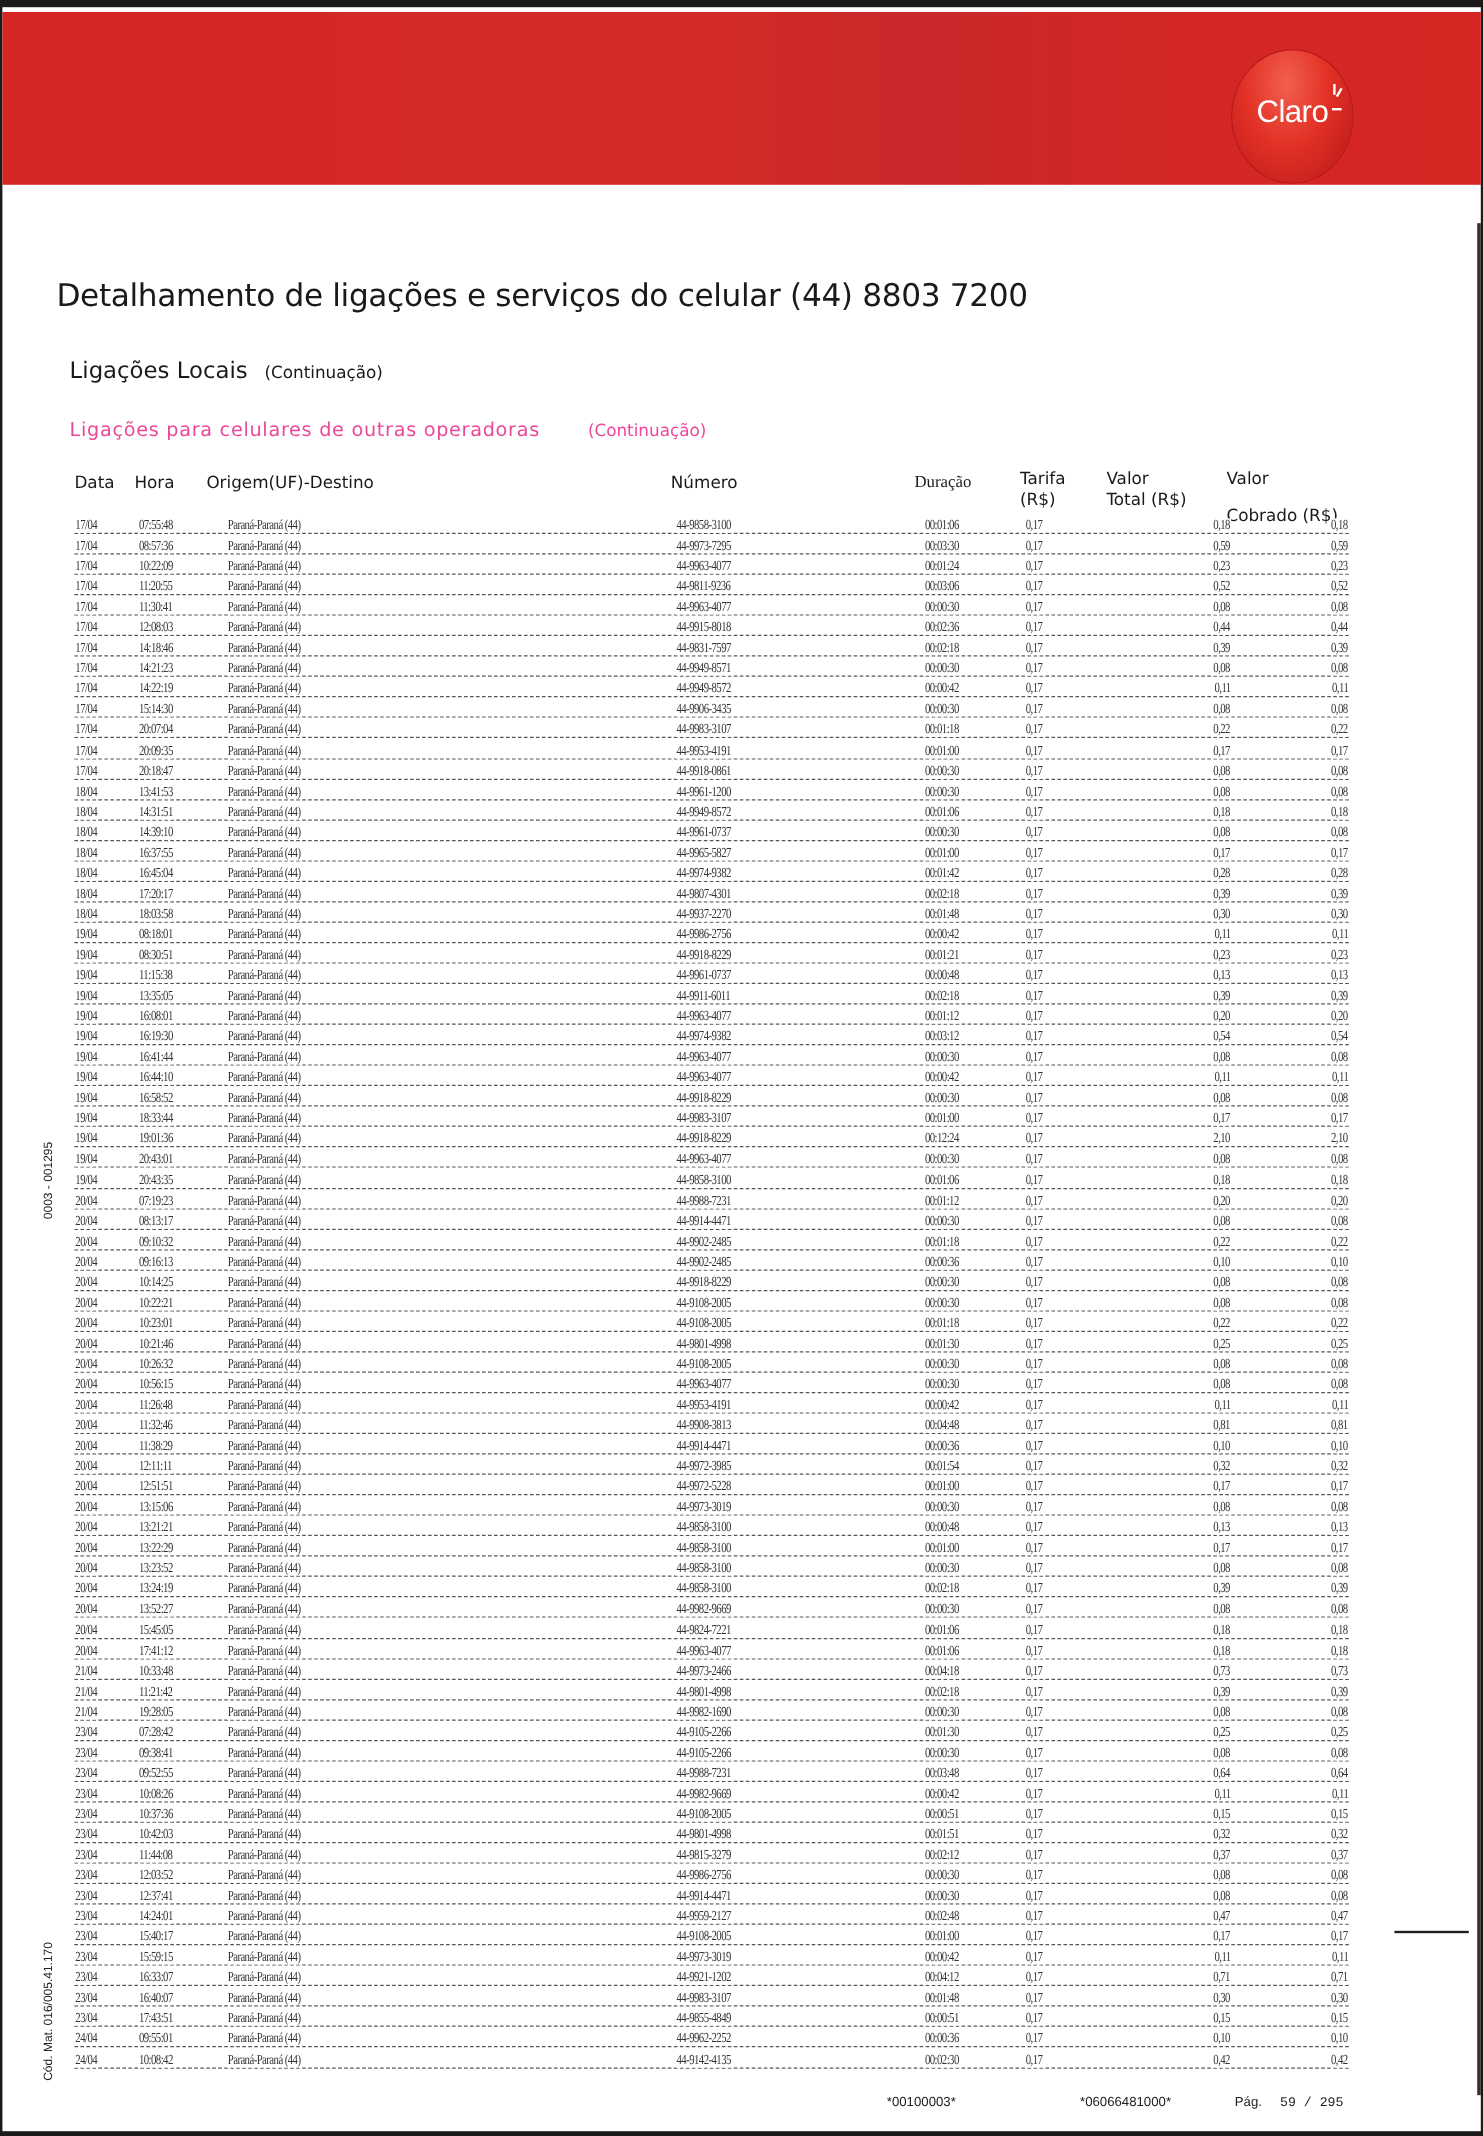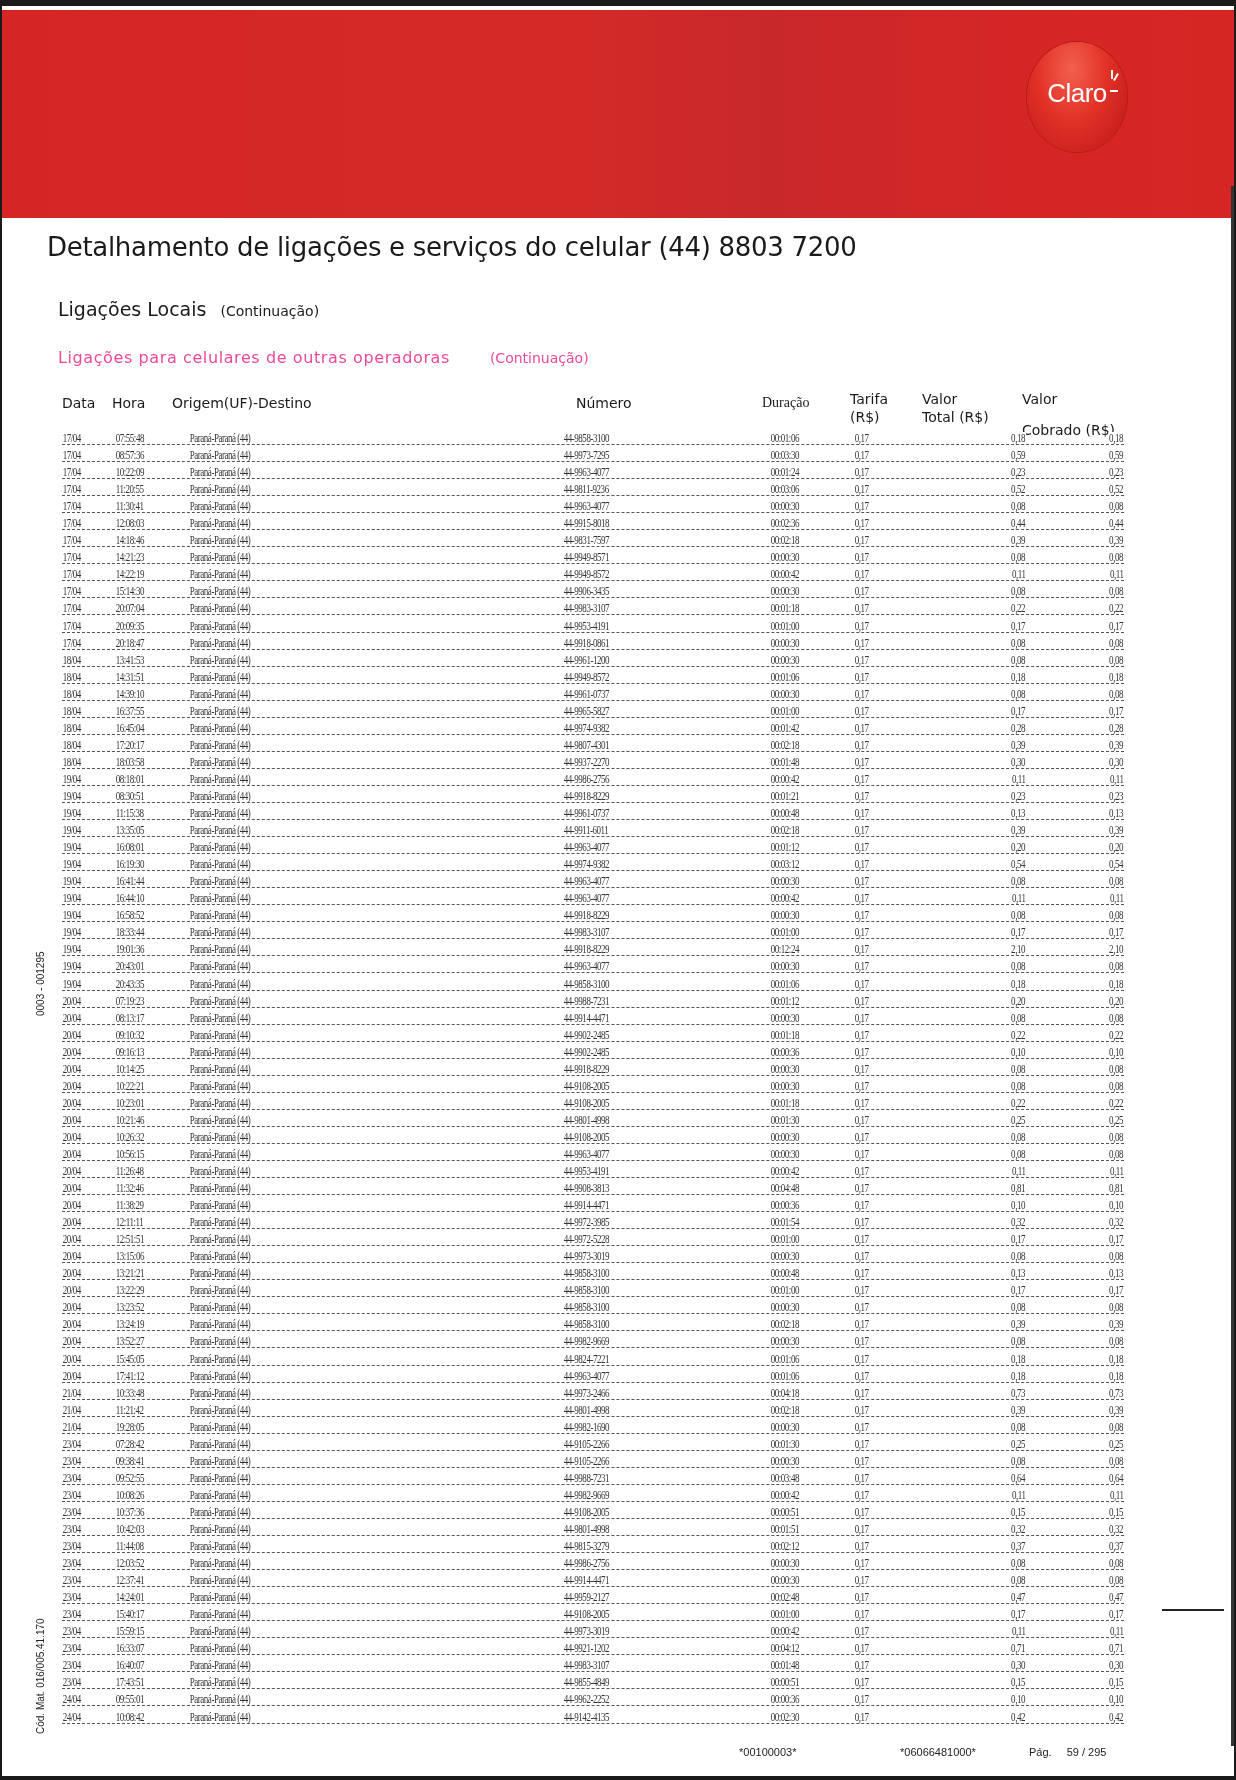--- a/index.html
+++ b/index.html
@@ -1,18 +1,18 @@
 <!DOCTYPE html>
 <html><head>
 <meta charset="utf-8">
 <style>
   html,body{margin:0;padding:0;}
   body{width:1236px;height:1780px;background:#1a1a1a;position:relative;overflow:hidden;font-family:"DejaVu Sans",sans-serif;}
   .page{position:absolute;left:2px;top:6px;width:1232px;height:1770px;background:#fff;}
-  .banner{position:absolute;left:0;top:4px;width:1232px;height:208px;background:linear-gradient(90deg,#d52625 0%,#d42a27 45%,#c8282a 62%,#d42626 80%,#d62624 100%);}
+  .banner{position:absolute;left:0;top:4px;width:1232px;height:144px;background:linear-gradient(90deg,#d52625 0%,#d42a27 45%,#c8282a 62%,#d42626 80%,#d62624 100%);}
   .logo{position:absolute;left:1025px;top:32px;width:100px;height:110px;border-radius:50%;background:radial-gradient(ellipse at 45% 25%,#f2604e 0%,#e23126 45%,#b8161a 100%);box-shadow:0 0 0 1px #b51a1a;}
   .logo span{position:absolute;left:0;right:0;top:36px;text-align:center;color:#fff;font-family:"Liberation Sans",sans-serif;font-size:26px;letter-spacing:-0.5px;}
   .logo .rays{position:absolute;left:78px;top:28px;width:14px;height:30px;}
   .logo .rays i{position:absolute;background:#fff;display:block;}
   .title{position:absolute;left:45px;top:226px;font-size:26px;color:#1a1a1a;font-family:"DejaVu Sans",sans-serif;letter-spacing:-0.3px;}
   .h2{position:absolute;left:56px;top:292px;font-size:19px;color:#1a1a1a;}
   .h2 .cont{font-size:14px;margin-left:14px;}
   .h3{position:absolute;left:56px;top:342px;font-size:16px;color:#ec4899;letter-spacing:0.6px;}
   .h3 .cont{font-size:14px;margin-left:40px;letter-spacing:0;}
   .hdr{position:absolute;font-size:14px;color:#1a1a1a;line-height:18px;}
@@ -49,21 +49,21 @@
   <div class="h2">
     <span>Ligações Locais</span><span class="cont">(Continuação)</span>
   </div>
   <div class="h3">
     <span>Ligações para celulares de outras operadoras</span><span class="cont">(Continuação)</span>
   </div>
 
   <div class="hdr" style="left:60px;top:388px;">Data</div>
   <div class="hdr" style="left:110px;top:388px;">Hora</div>
   <div class="hdr" style="left:170px;top:388px;">Origem(UF)-Destino</div>
-  <div class="hdr" style="left:574px;top:388px;text-align:center;">Número</div>
+  <div class="hdr" style="left:557px;top:388px;text-align:center;">Número</div>
   <div class="hdr" style="left:760px;top:388px;font-family:Liberation Serif, serif;">Duração</div>
   <div class="hdr" style="left:848px;top:384px;">
     <div>Tarifa</div>
       <div>(R$)</div>
   </div>
   <div class="hdr" style="left:920px;top:384px;">
     <div>Valor</div>
       <div style="margin-left:0px;">Total (R$)</div>
   </div>
   <div class="hdr" style="left:1020px;top:384px;">
@@ -912,15 +912,15 @@
 
   <div class="side1">0003 - 001295</div>
   <div class="side2">Cód. Mat. 016/005.41.170</div>
   <div class="mark"></div>
   <div class="rborder"></div>
 
   <div class="footer" style="left:737px;">*00100003*</div>
   <div class="footer" style="left:898px;">*06066481000*</div>
   <div class="footer" style="left:1027px;">
     <span>Pág.</span>
-    <span style="margin-left:12px;">59 /  295</span>
+    <span style="margin-left:12px;font-family:Liberation Mono, monospace;">59 /  295</span>
   </div>
 </div>
 
 </body></html>

